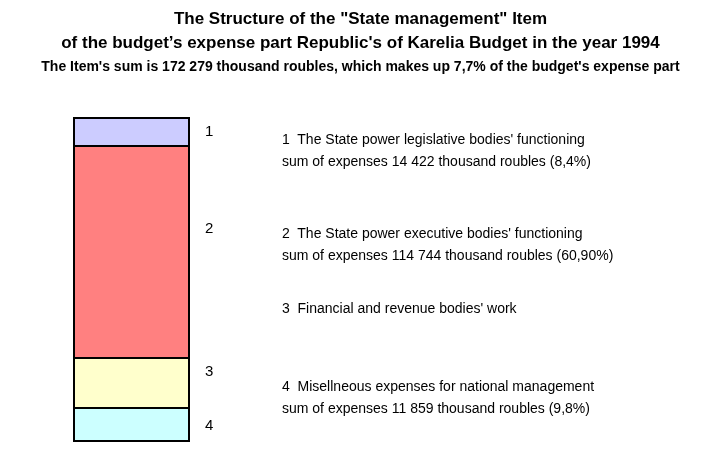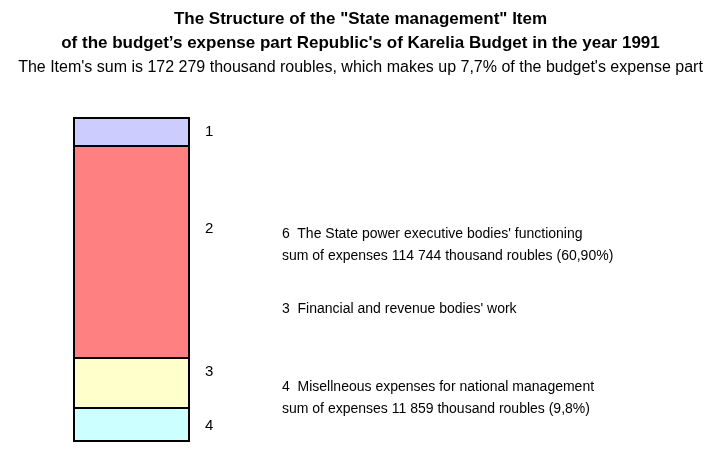--- a/index.html
+++ b/index.html
@@ -23,22 +23,22 @@
     width: 721px;
     text-align: center;
   }
   .title-line {
     font-size: 17px;
     font-weight: bold;
     line-height: 24px;
     white-space: nowrap;
   }
   .subtitle {
-    font-size: 16px;
-    font-weight: normal;
+    font-size: 14px;
+    font-weight: bold;
     line-height: 21px;
     margin-top: 1px;
     white-space: nowrap;
   }
   .bar {
     position: absolute;
     left: 73px;
     top: 117px;
     width: 117px;
     height: 325px;
@@ -75,38 +75,42 @@
     white-space: pre;
   }
 </style>
 </head>
 <body>
 
 <div class="canvas">
 
   <div class="title-block">
     <div class="title-line">The Structure of the "State management" Item</div>
-    <div class="title-line">of the budget’s expense part Republic's of Karelia Budget in the year 1991</div>
+    <div class="title-line">of the budget’s expense part Republic's of Karelia Budget in the year 1994</div>
     <div class="subtitle">The Item's sum is 172 279 thousand roubles, which makes up 7,7% of the budget's expense part</div>
   </div>
 
   <div class="bar" id="stacked-bar">
       <div class="bar-segment" style="flex-grow: 8.4; background: rgb(204, 204, 255);"></div>
       <div class="bar-segment sep" style="flex-grow: 66.6; background: rgb(255, 128, 128);"></div>
       <div class="bar-segment sep" style="flex-grow: 15.24; background: rgb(255, 255, 204);"></div>
       <div class="bar-segment sep" style="flex-grow: 9.8; background: rgb(204, 255, 255);"></div>
     </div>
 
   <span class="bar-label" style="top:123px">1</span>
   <span class="bar-label" style="top:220px">2</span>
   <span class="bar-label" style="top:363px">3</span>
   <span class="bar-label" style="top:417px">4</span>
 
+  <div class="annotation" style="top:128px">
+    <div>1  The State power legislative bodies' functioning</div>
+    <div>sum of expenses 14 422 thousand roubles (8,4%)</div>
+  </div>
   <div class="annotation" style="top:222px">
-    <div>6  The State power executive bodies' functioning</div>
+    <div>2  The State power executive bodies' functioning</div>
     <div>sum of expenses 114 744 thousand roubles (60,90%)</div>
   </div>
   <div class="annotation" style="top:297px">
     <div>3  Financial and revenue bodies' work</div>
   </div>
   <div class="annotation" style="top:375px">
     <div>4  Misellneous expenses for national management</div>
     <div>sum of expenses 11 859 thousand roubles (9,8%)</div>
   </div>
 

